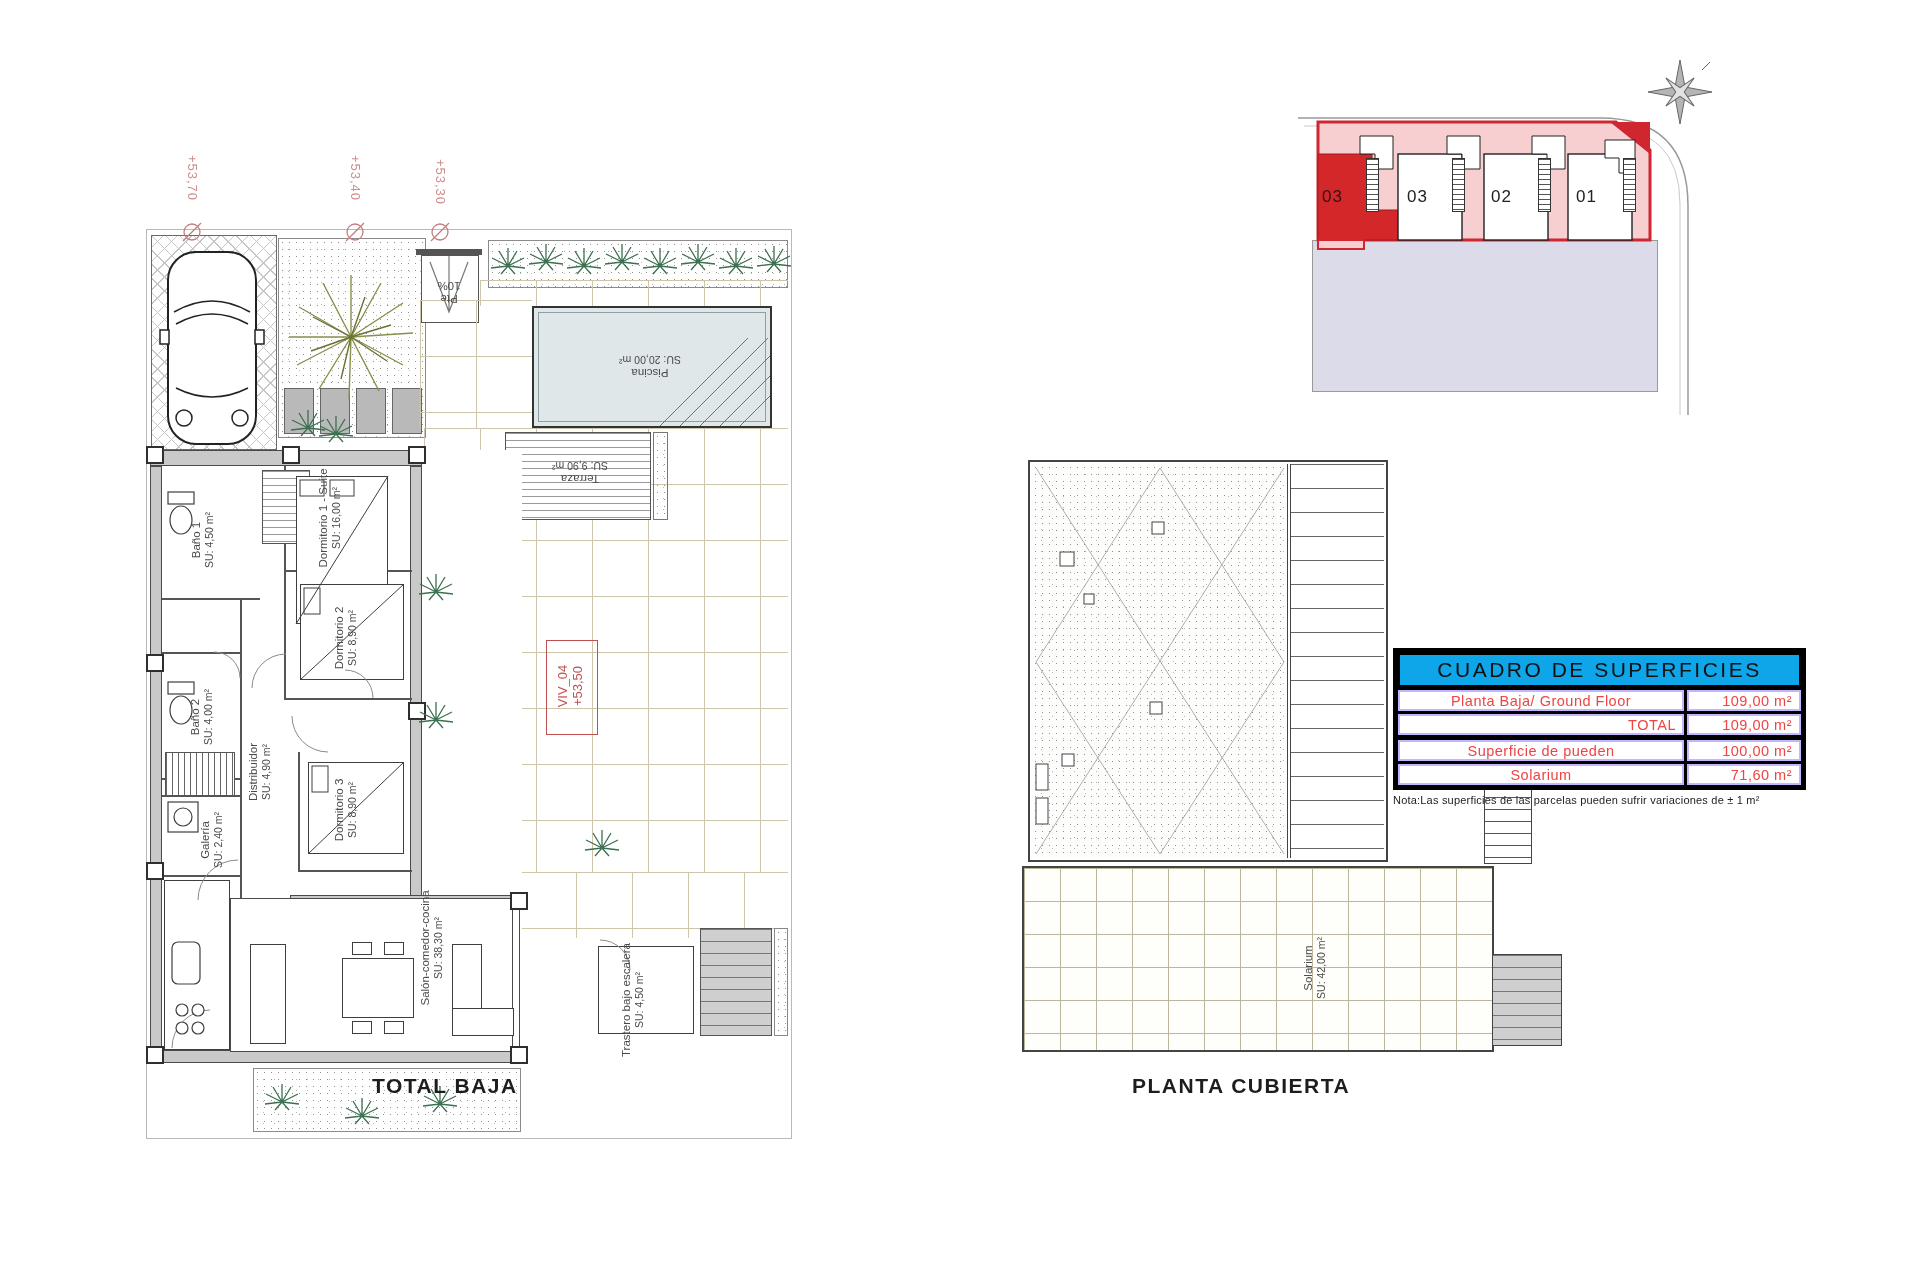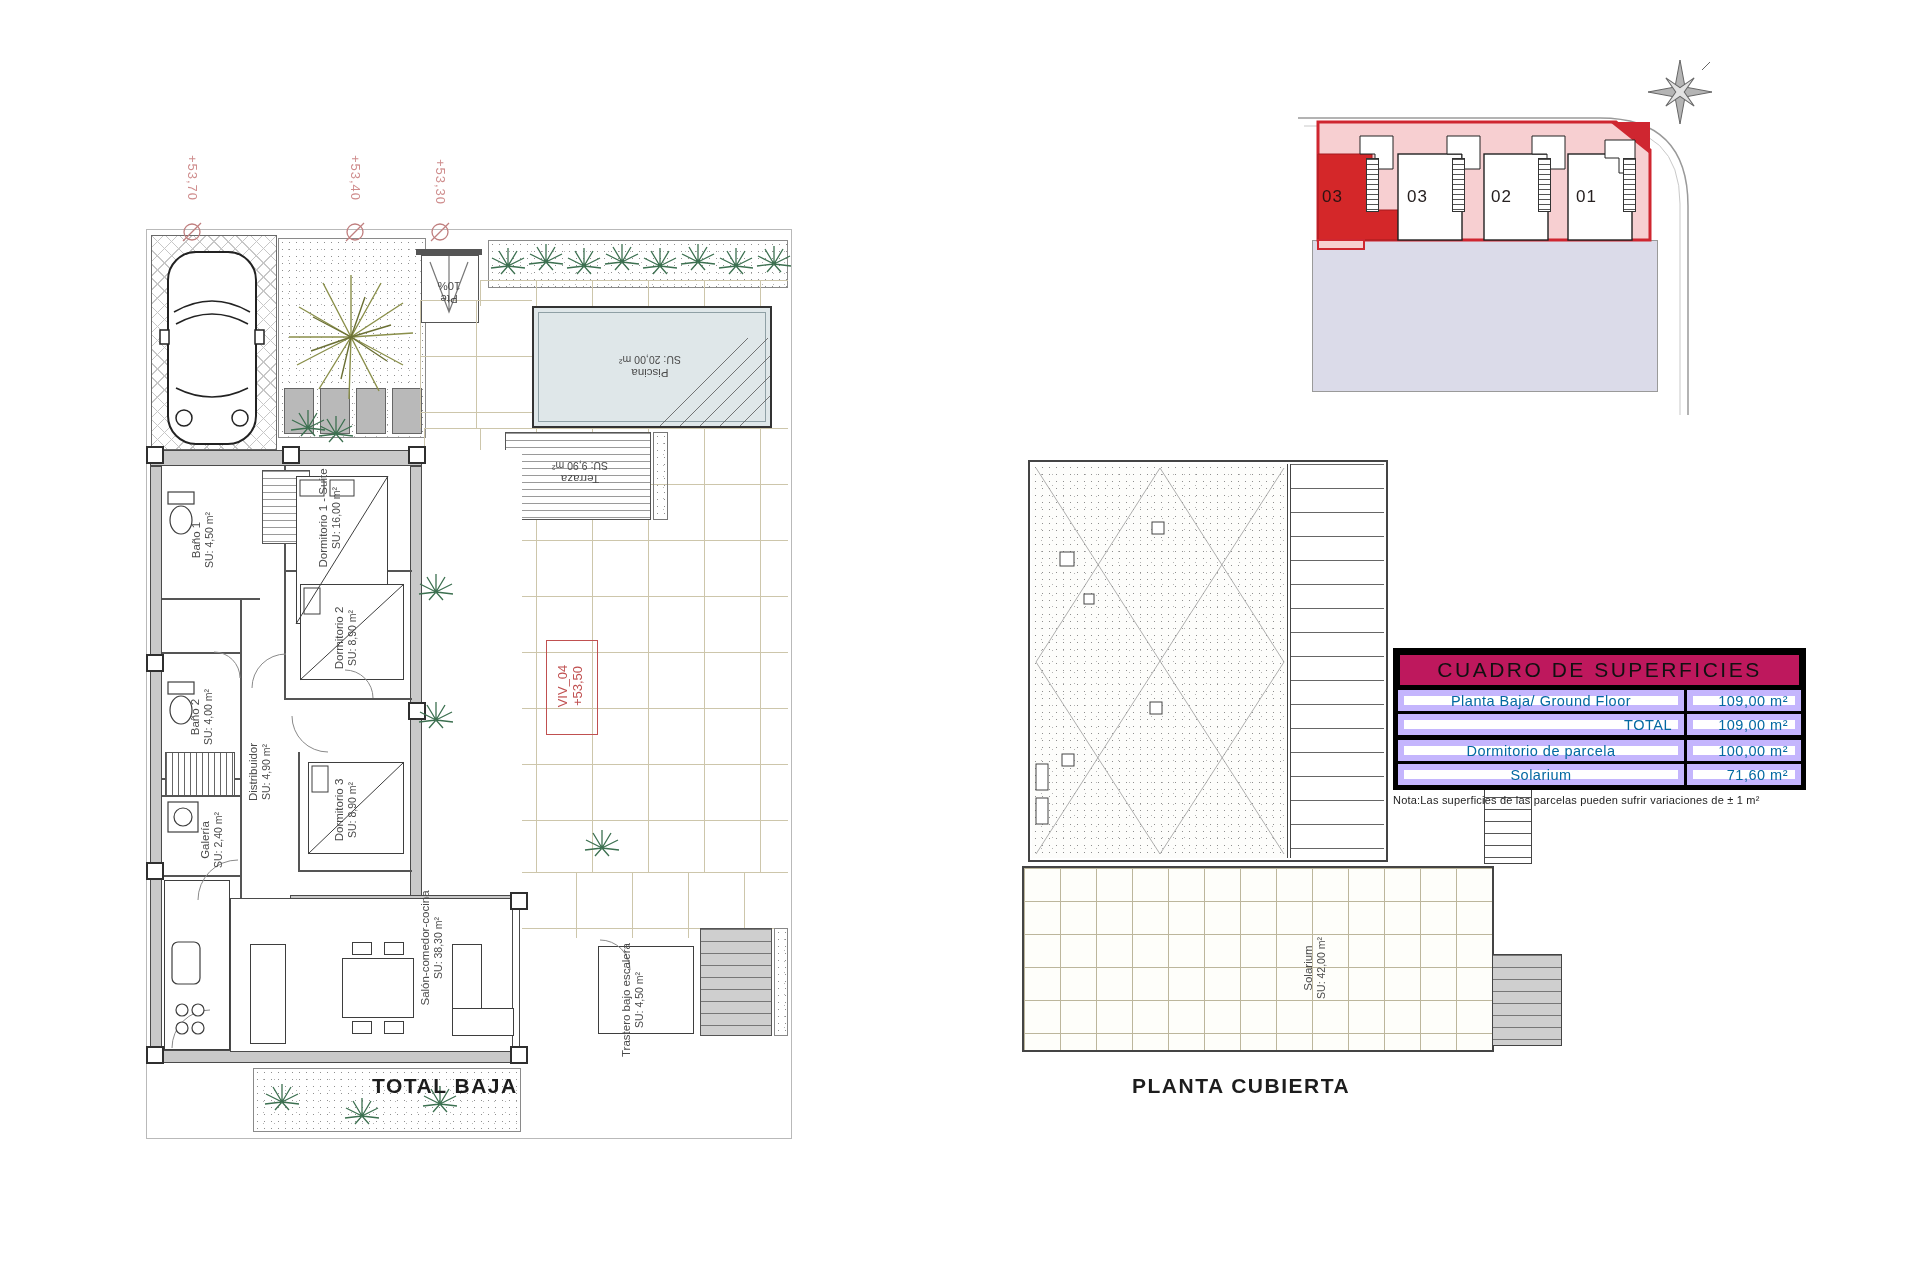--- a/index.html
+++ b/index.html
@@ -37,24 +37,24 @@
   .rm90{transform:translate(-50%,-50%) rotate(-90deg)}
   .r180{transform:translate(-50%,-50%) rotate(180deg)}
   .r90{transform:translate(-50%,-50%) rotate(90deg)}
   .name{font-size:11.5px}.area{font-size:10.5px}
   .red{color:#c05050}
   .elev{font-size:13px;color:#cf8d8d;letter-spacing:1px}
   .ptitle{font-size:21px;font-weight:bold;letter-spacing:1.5px;color:#1d1d1d;white-space:nowrap}
   .unitnum{font-size:17px;letter-spacing:1px;color:#262020}
   
   .stable{background:#000;border:2px solid #000;padding:3px;display:flex;flex-direction:column;gap:3px;box-sizing:border-box}
-  .shead{background:#be185d;border:2px solid #000;height:30px;display:flex;align-items:center;justify-content:center;
+  .shead{background:#0ea5e9;border:2px solid #000;height:30px;display:flex;align-items:center;justify-content:center;
          font-size:21px;letter-spacing:2.5px;color:#111}
   .srow{display:flex;gap:3px;height:21px}
-  .scell{background:#fff;border:6px solid #c4b5fd;display:flex;align-items:center;box-sizing:border-box;font-size:14.5px;color:#0369a1;letter-spacing:.5px}
+  .scell{background:#fff;border:2px solid #c4b5fd;display:flex;align-items:center;box-sizing:border-box;font-size:14.5px;color:#ef4444;letter-spacing:.5px}
   .slab{flex:0 0 286px;justify-content:center}
   .slab.right{justify-content:flex-end;padding-right:6px}
   .sval{flex:1;justify-content:flex-end;padding-right:7px}
   .snote{font-size:11px;color:#222;margin-top:4px;letter-spacing:.2px}
 </style>
 </head>
 <body>
 
 <div class="abs" style="left:0;top:0;width:960px;height:1280px">
 
@@ -392,21 +392,21 @@
     <div class="shead">CUADRO DE SUPERFICIES</div>
     <div class="srow">
       <div class="scell slab">Planta Baja/ Ground Floor</div>
       <div class="scell sval">109,00 m²</div>
     </div>
     <div class="srow">
       <div class="scell slab right">TOTAL</div>
       <div class="scell sval">109,00 m²</div>
     </div>
     <div class="srow" style="margin-top:2px">
-      <div class="scell slab">Dormitorio de parcela</div>
+      <div class="scell slab">Superficie de pueden</div>
       <div class="scell sval">100,00 m²</div>
     </div>
     <div class="srow">
       <div class="scell slab">Solarium</div>
       <div class="scell sval">71,60 m²</div>
     </div>
   </div>
   <div class="snote">Nota:Las superficies de las parcelas pueden sufrir variaciones de ± 1 m²</div>
 </div>
 

